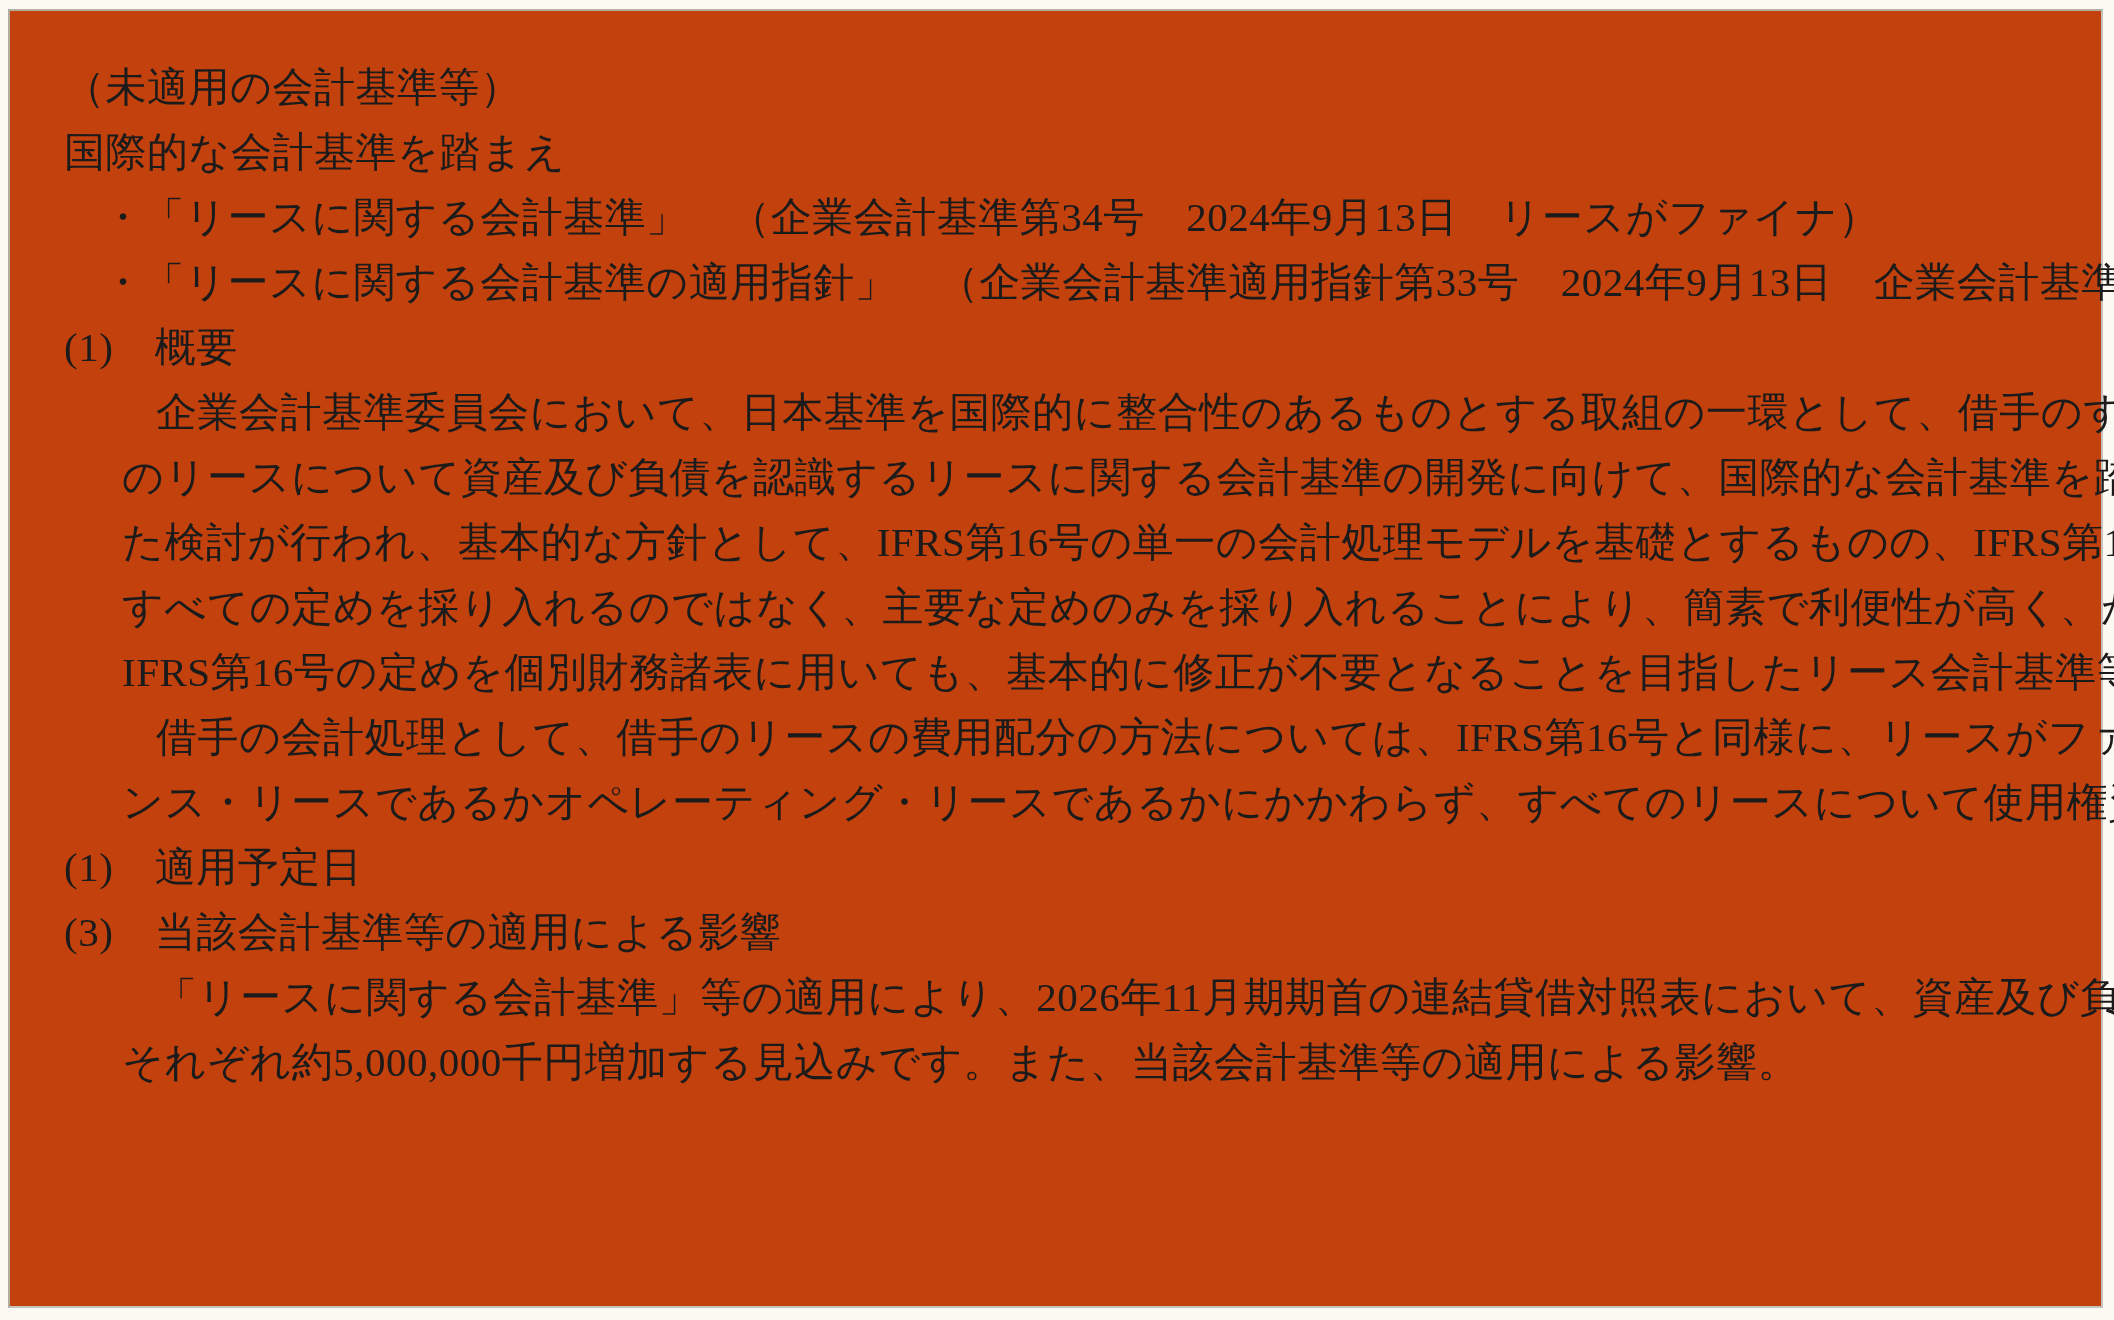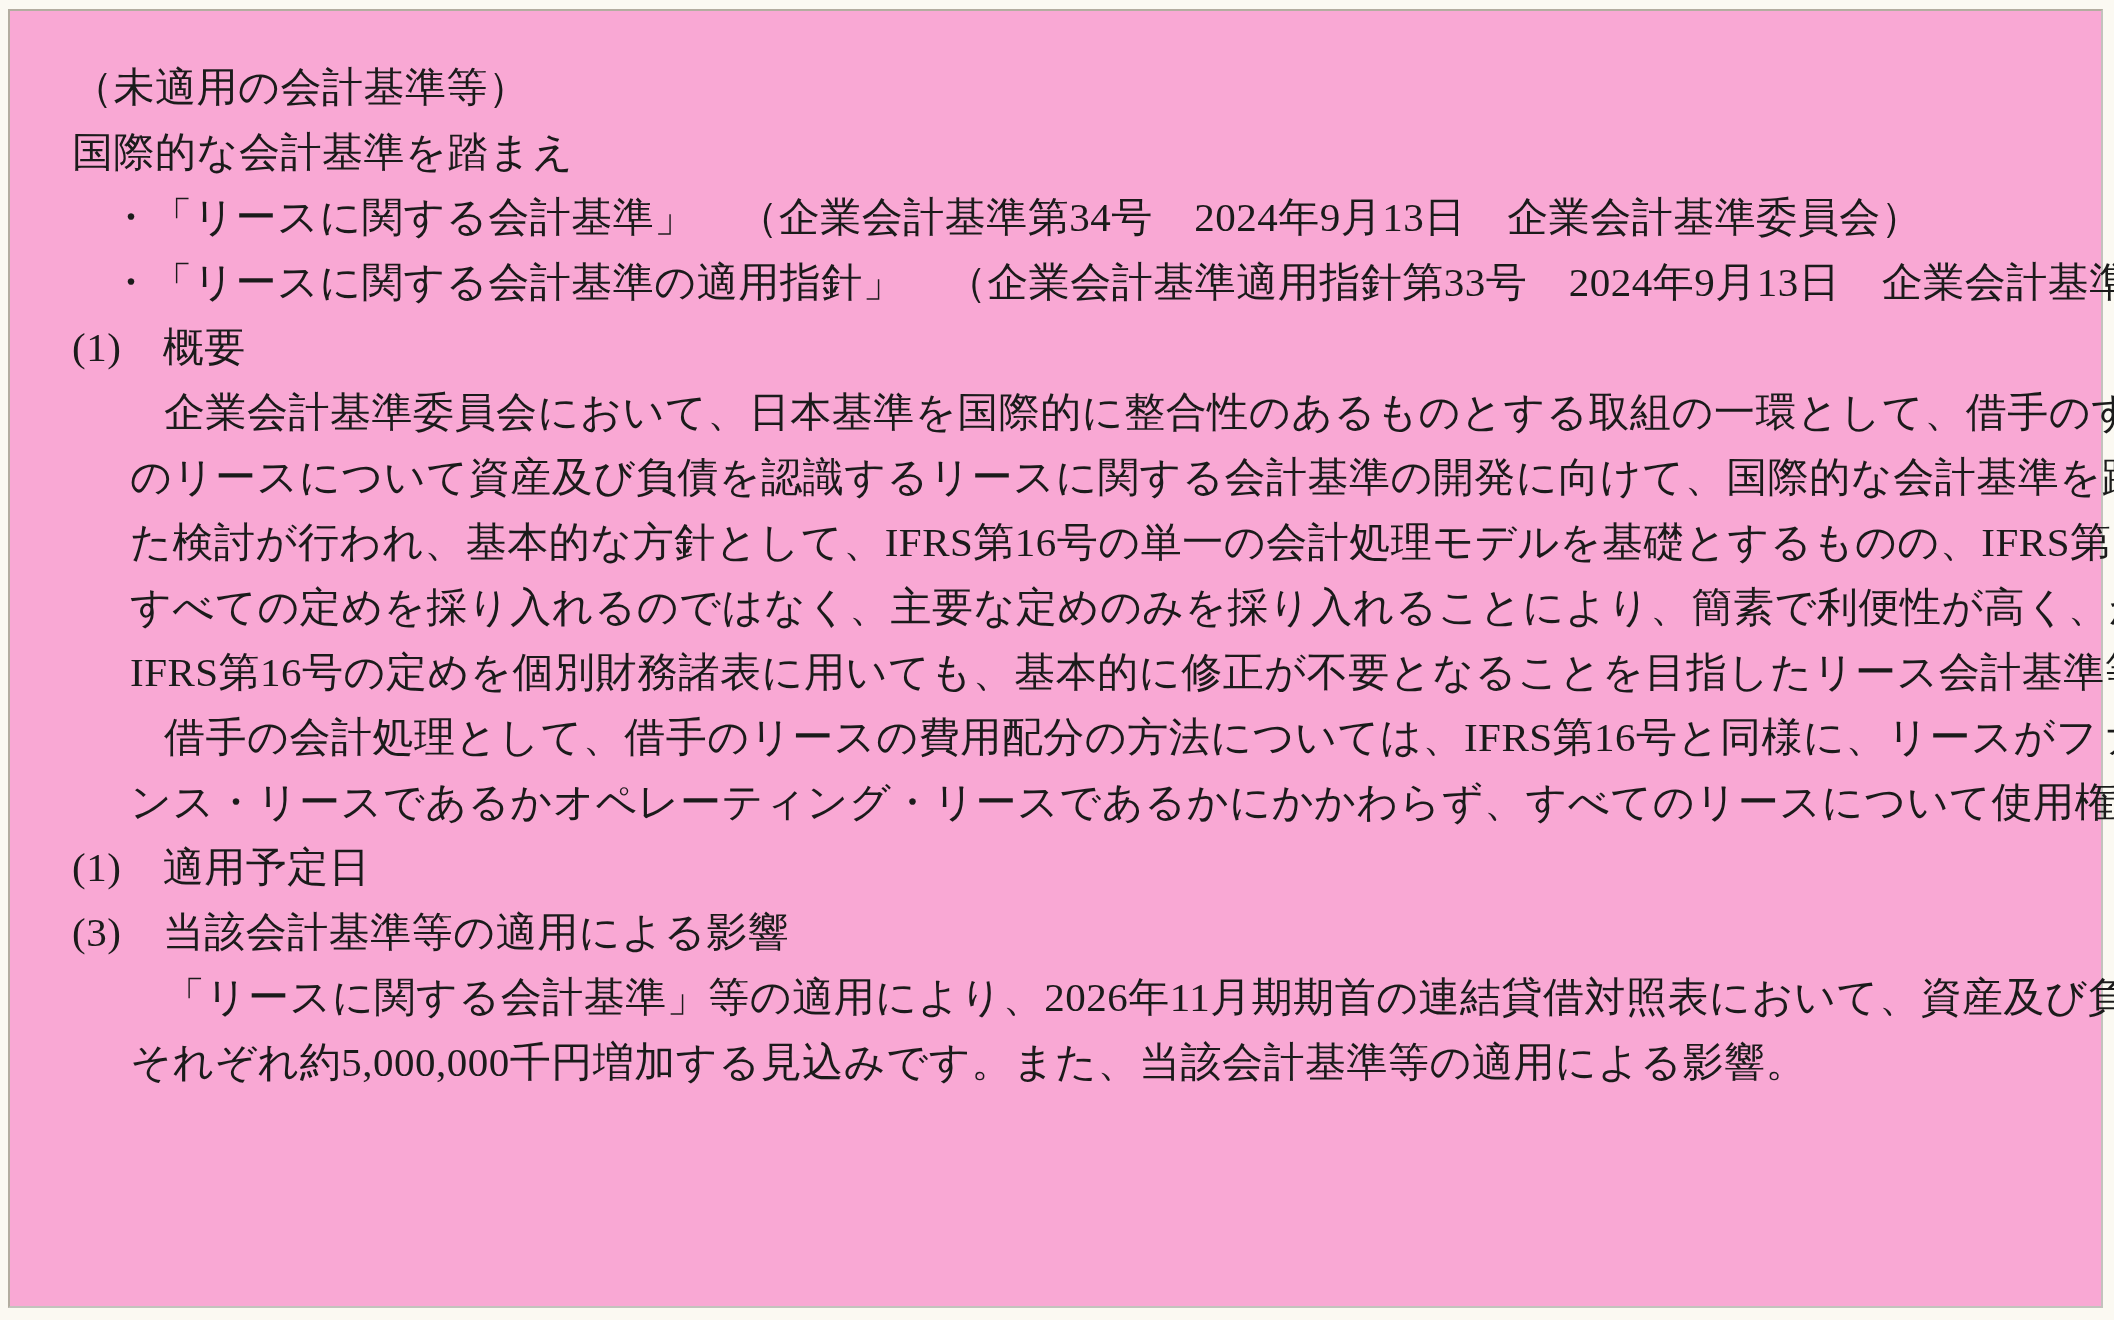--- a/index.html
+++ b/index.html
@@ -40,26 +40,26 @@
   
   .h0     { margin-left: 0; }
   .bullet { margin-left: 38px; }
   .num    { }
   .pfirst { margin-left: 92px; }
   .pbody  { margin-left: 58px; }
 </style>
 </head>
 <body style="background: rgb(251, 249, 242);">
 
-<div class="page-box" style="background: #f9a8d4; padding-left: 8px;">
+<div class="page-box" style="background: #c2410c;">
   <div class="doc" style="color: rgb(27, 27, 27);">
     <div>
         <div class="line h0">（未適用の会計基準等）</div>
         <div class="line h0">国際的な会計基準を踏まえ</div>
-        <div class="line bullet">・「リースに関する会計基準」　（企業会計基準第34号　2024年9月13日　企業会計基準委員会）</div>
+        <div class="line bullet">・「リースに関する会計基準」　（企業会計基準第34号　2024年9月13日　リースがファイナ）</div>
         <div class="line bullet">・「リースに関する会計基準の適用指針」　（企業会計基準適用指針第33号　2024年9月13日　企業会計基準委員会）等</div>
         <div class="line num">(1)　概要</div>
         <div class="line pfirst">企業会計基準委員会において、日本基準を国際的に整合性のあるものとする取組の一環として、借手のすべて</div>
         <div class="line pbody">のリースについて資産及び負債を認識するリースに関する会計基準の開発に向けて、国際的な会計基準を踏まえ</div>
         <div class="line pbody">た検討が行われ、基本的な方針として、IFRS第16号の単一の会計処理モデルを基礎とするものの、IFRS第16号の</div>
         <div class="line pbody">すべての定めを採り入れるのではなく、主要な定めのみを採り入れることにより、簡素で利便性が高く、かつ、</div>
         <div class="line pbody">IFRS第16号の定めを個別財務諸表に用いても、基本的に修正が不要となることを目指したリース会計基準等が公</div>
         <div class="line pfirst">借手の会計処理として、借手のリースの費用配分の方法については、IFRS第16号と同様に、リースがファイナ</div>
         <div class="line pbody">ンス・リースであるかオペレーティング・リースであるかにかかわらず、すべてのリースについて使用権資産に</div>
         <div class="line num">(1)　適用予定日</div>

